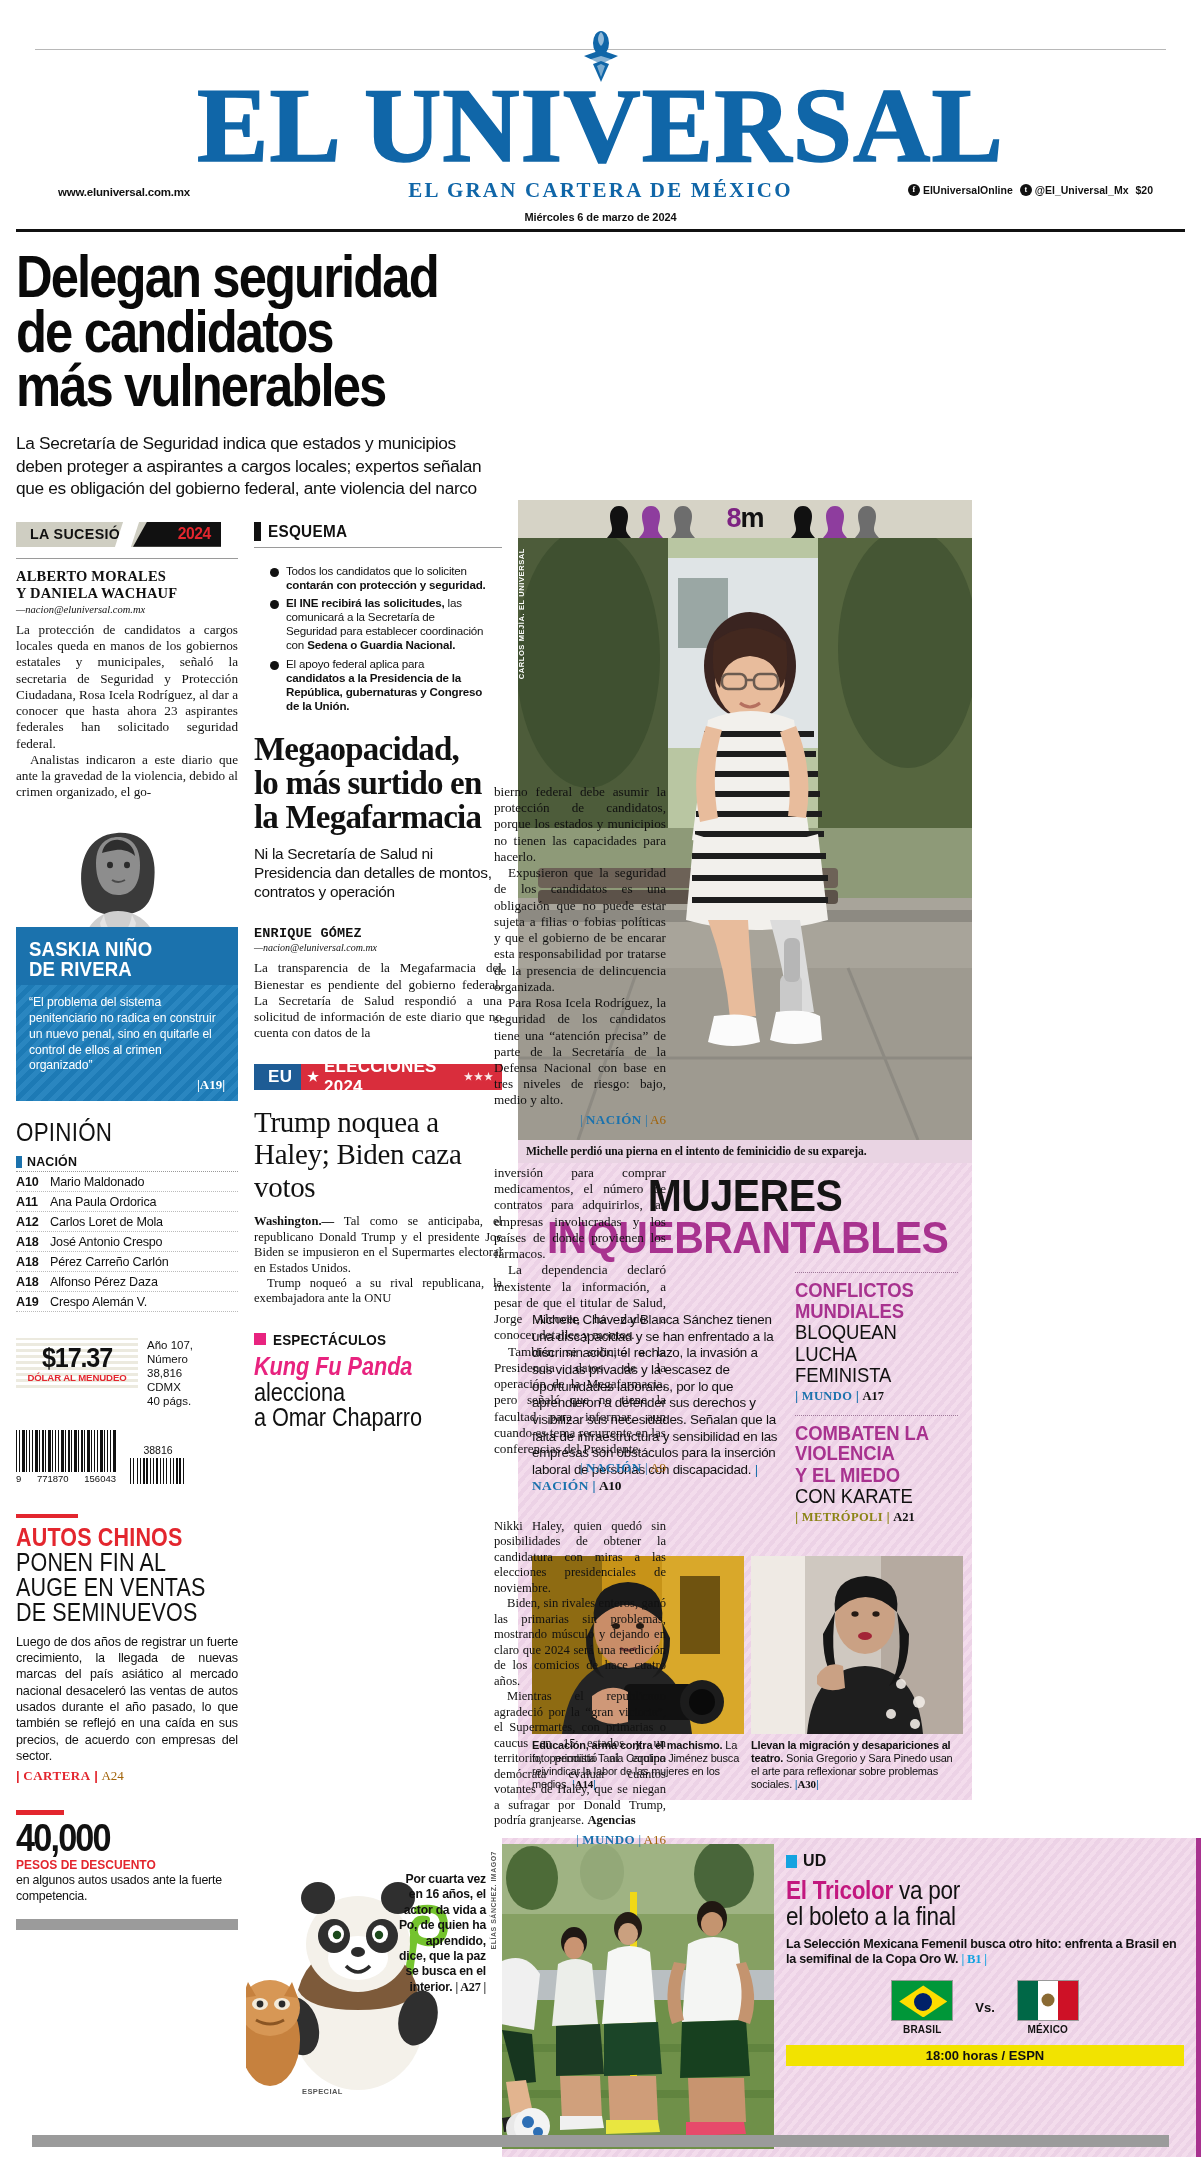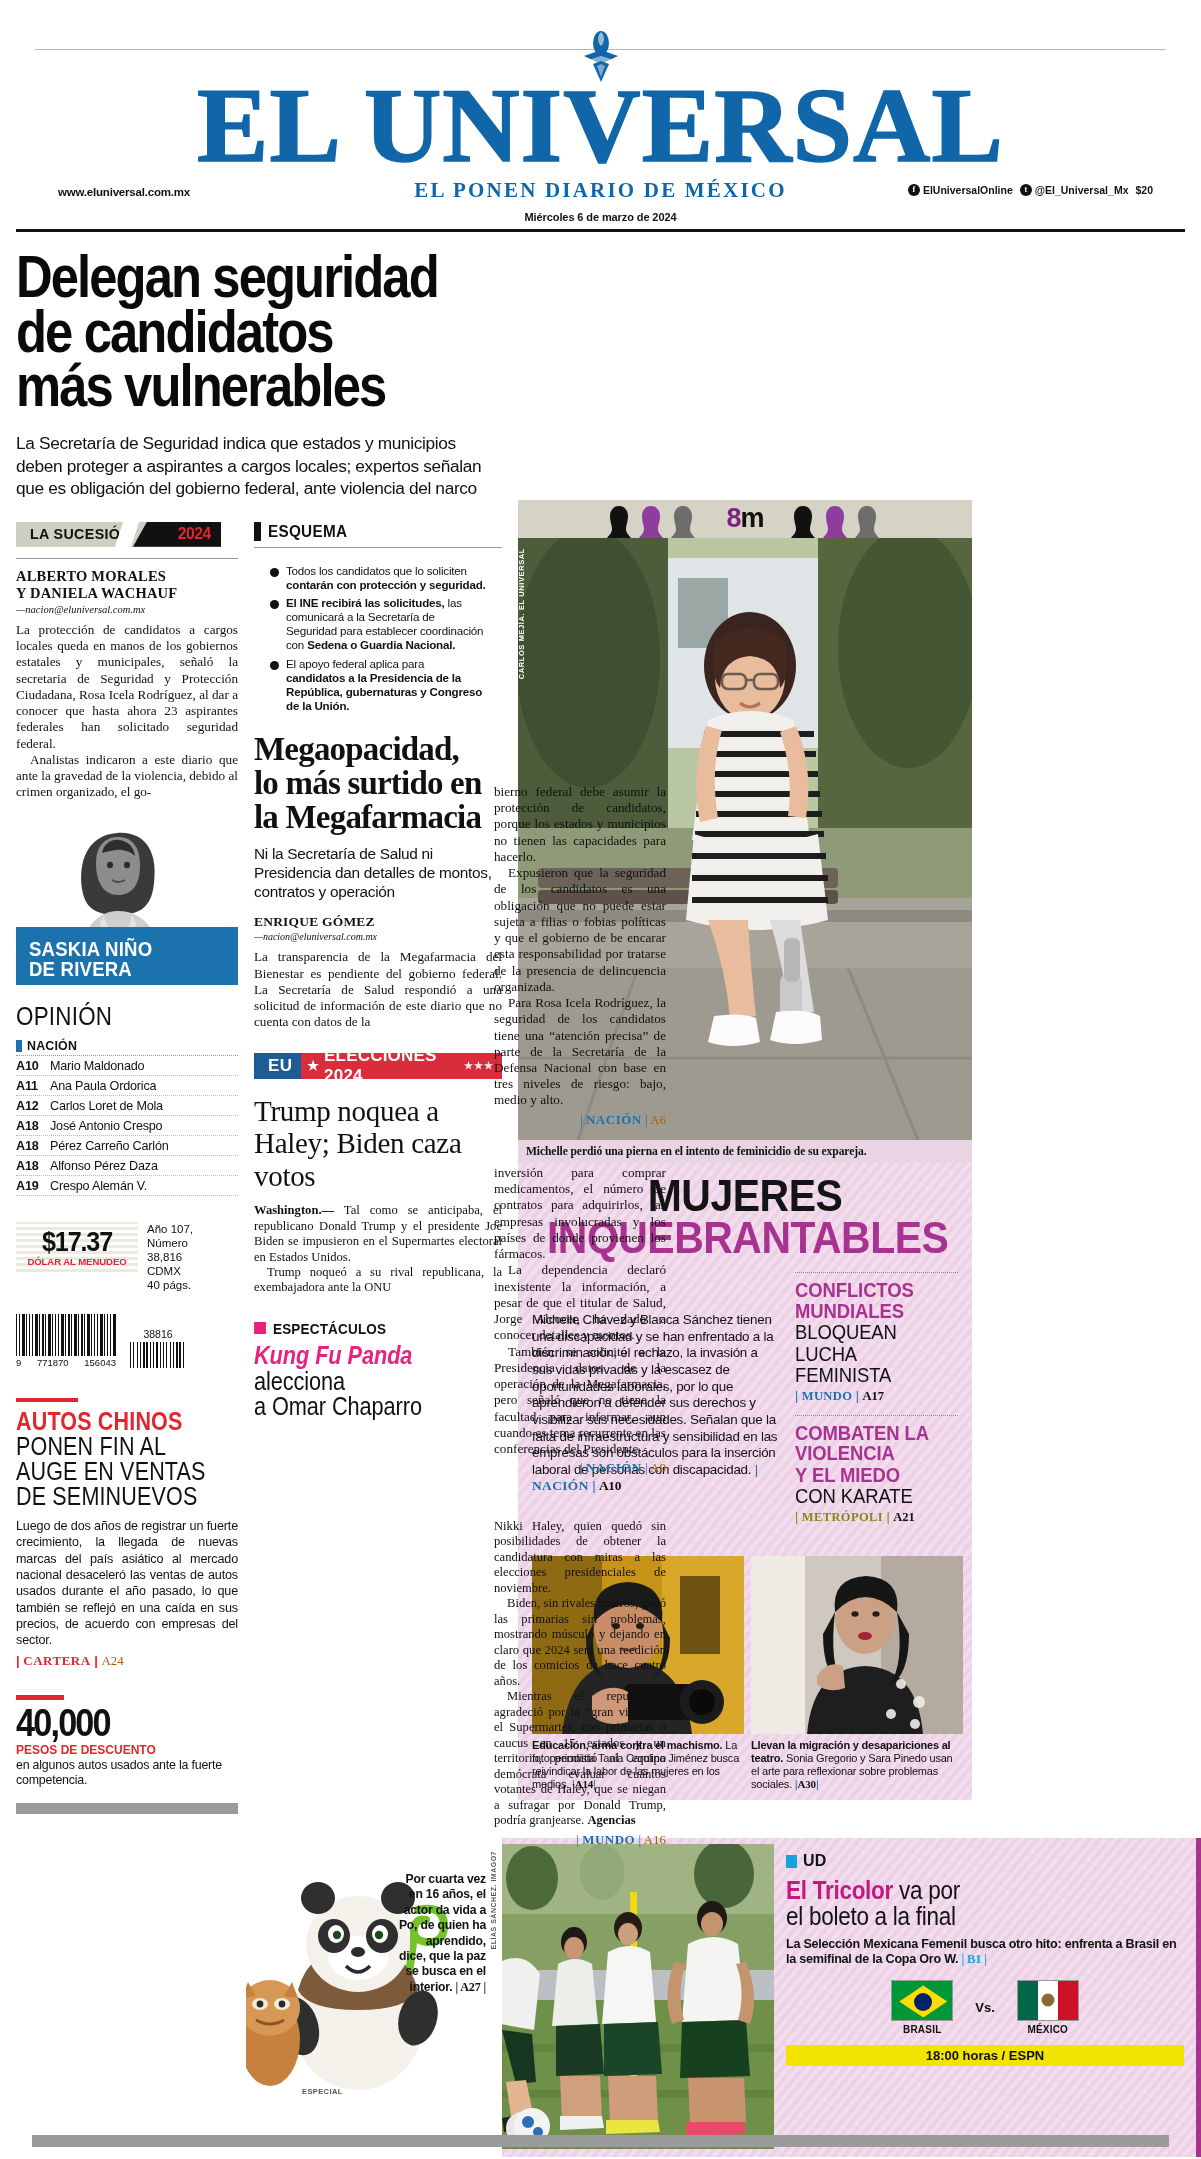--- a/index.html
+++ b/index.html
@@ -306,22 +306,22 @@
   .mega-h {
     font-family:"Liberation Serif", serif;
     font-weight:bold; font-size:33px; line-height:1.03;
     letter-spacing:-0.8px; margin-top:19px; color:#111;
   }
   .mega-deck {
     font-size:15.4px; line-height:1.22; margin-top:11px;
     letter-spacing:-0.3px;
   }
   .mega-by {
-    font-family:Liberation Serif, serif; font-weight:bold;
-    font-size:13.5px; margin-top:13px; letter-spacing:0.2px;
+    font-family:Liberation Mono, monospace; font-weight:bold;
+    font-size:13.5px; margin-top:25px; letter-spacing:0.2px;
   }
   .mega-mail {
     font-family:"Liberation Serif", serif; font-style:italic;
     font-size:10px; margin-top:1px;
   }
 
   
   .eu-banner { display:flex; height:26px; margin-top:22px; align-items:stretch; }
   .eu-blue {
     background:#1e5c95; color:#fff; display:flex; align-items:center;
@@ -520,21 +520,21 @@
         <path d="M23 2 C19 6 19 12 23 16 C27 12 27 6 23 2 Z" fill="#fff" opacity=".55"></path>
         <path d="M6 26 L23 20 L40 26 L23 34 Z" fill="#1066a8"></path>
         <path d="M10 30 L23 26 L36 30 L23 36 Z" fill="#fff" opacity=".5"></path>
         <path d="M15 34 L23 31 L31 34 L23 52 Z" fill="#1066a8"></path>
         <path d="M19 36 L23 34 L27 36 L23 47 Z" fill="#fff" opacity=".45"></path>
       </svg>
     </div>
     <div class="mh-title">EL UNIVERSAL</div>
     <div class="mh-sub-row">
       <div class="mh-url">www.eluniversal.com.mx</div>
-      <div class="mh-tagline">EL PONEN DIARIO DE  MÉXICO</div>
+      <div class="mh-tagline">EL GRAN CARTERA DE  MÉXICO</div>
       <div class="mh-social">
         <span class="sm-badge">
           <span class="sm-circ">f</span>
           <span>ElUniversalOnline</span>
         </span>
         <span class="sm-badge">
           <span class="sm-circ">t</span>
           <span>@El_Universal_Mx</span>
         </span>
         <span>$20</span>
@@ -592,20 +592,24 @@
             <path d="M4 158 C2 112 20 88 44 88 C70 88 90 110 90 158 Z" fill="#cfcfcf"></path>
             <path d="M30 92 C34 118 54 118 58 92 L62 100 C58 128 30 128 26 100 Z" fill="#e4e4e4"></path>
             <path d="M10 128 C26 118 66 118 84 130 L84 158 L10 158 Z" fill="#d9d9d9"></path>
             <ellipse cx="72" cy="131" rx="7" ry="5" fill="#a9a9a9"></ellipse>
           </g>
         </svg>
       </div>
       <div class="op-box">
         <div class="op-name">SASKIA NIÑO</div>
         <div class="op-name">DE RIVERA</div>
+      </div>
+      <div class="op-quote-box">
+        <div class="op-quote">“El problema del sistema penitenciario no radica en construir un nuevo penal, sino en quitarle el control de ellos al crimen organizado”</div>
+        <div class="op-ref">|A19|</div>
       </div>
 
       <div class="opinion-title">OPINIÓN</div>
       <div class="op-section-hd">
         <span class="sq"></span>
         <span class="nm">NACIÓN</span>
       </div>
       <div>
         <div class="op-item">
           <span class="pg">A10</span>

